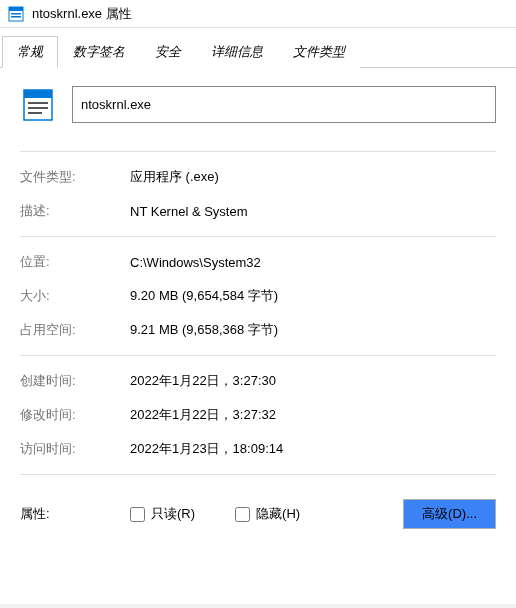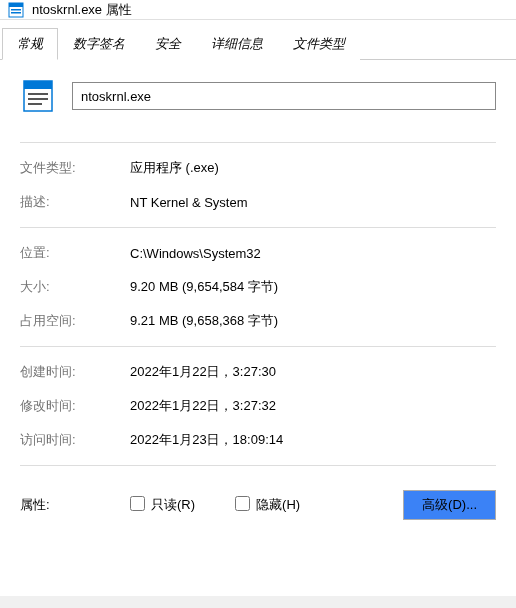--- a/index.html
+++ b/index.html
@@ -6,21 +6,21 @@
     body {
       font-family: "Microsoft YaHei", "Segoe UI", sans-serif;
       font-size: 13px;
       background: #f0f0f0;
       width: 516px;
       height: 608px;
       overflow: hidden;
     }
     .titlebar {
       background: #fff;
-      height: 20px;
+      height: 28px;
       display: flex;
       align-items: center;
       padding: 0 8px;
       border-bottom: 1px solid #e0e0e0;
     }
     .titlebar-icon {
       width: 16px;
       height: 16px;
       margin-right: 8px;
     }
@@ -66,21 +66,21 @@
       height: 36px;
       margin-right: 16px;
       flex-shrink: 0;
     }
     .filename-input {
       flex: 1;
       border: 1px solid #888;
       padding: 6px 8px;
       font-size: 13px;
       font-family: inherit;
-      height: 28px;
+      height: 37px;
     }
     .divider {
       border: none;
       border-top: 1px solid #ddd;
       margin: 14px 0;
     }
     .prop-row {
       display: flex;
       align-items: center;
       margin: 16px 0;
@@ -97,20 +97,21 @@
       display: flex;
       align-items: center;
       margin-top: 24px;
     }
     .attr-label {
       width: 110px;
       flex-shrink: 0;
     }
     .checkbox-wrap {
       display: flex;
+      align-items: center;
       margin-right: 40px;
     }
     .checkbox-wrap input {
       width: 15px;
       height: 15px;
       margin-right: 6px;
     }
     .checkbox-wrap label {
       font-size: 13px;
     }

